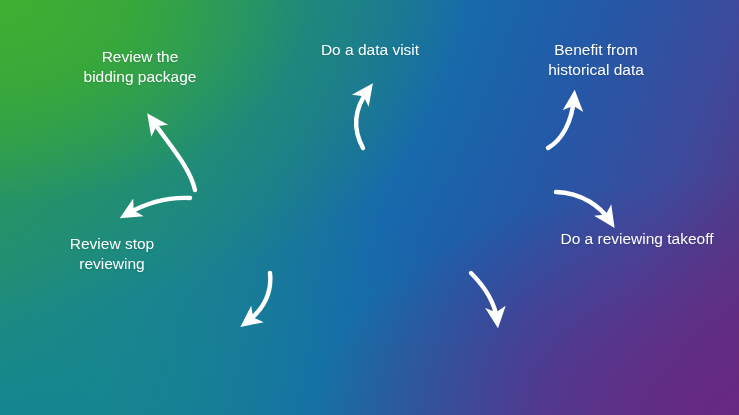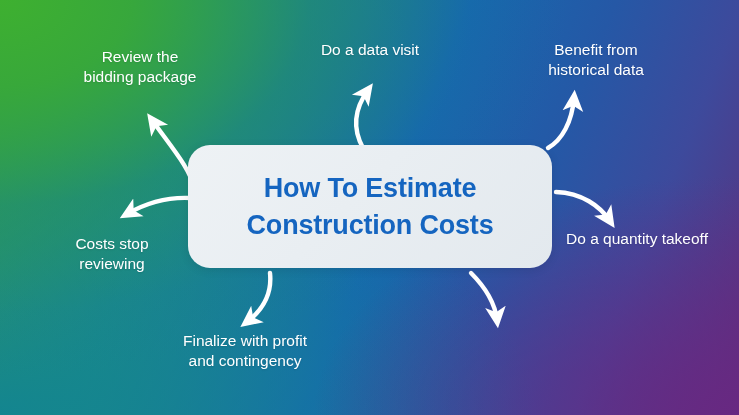--- a/index.html
+++ b/index.html
@@ -92,29 +92,23 @@
 
     <path d="M556,192 C582,193 600,206 610,221" fill="none" stroke="#ffffff" stroke-width="4.4" stroke-linecap="round" marker-end="url(#ah)"></path>
 
     <path d="M471,273 C486,288 495,303 497,320" fill="none" stroke="#ffffff" stroke-width="4.4" stroke-linecap="round" marker-end="url(#ah)"></path>
 
     <path d="M270,273 C272,292 264,309 247,322" fill="none" stroke="#ffffff" stroke-width="4.4" stroke-linecap="round" marker-end="url(#ah)"></path>
 
     <path d="M190,198 C168,197 146,203 127,214" fill="none" stroke="#ffffff" stroke-width="4.4" stroke-linecap="round" marker-end="url(#ah)"></path>
   </svg>
 
-  <div class="center-card">
-    <h1 class="center-title">How To Estimate
-Construction Costs</h1>
-  </div>
 
   <div class="label lbl-review">Review the
 bidding package</div>
   <div class="label lbl-site-visit">Do a data visit</div>
   <div class="label lbl-historical">Benefit from
 historical data</div>
-  <div class="label lbl-quantity">Do a quantity takeoff</div>
-  <div class="label lbl-finalize">Finalize with profit
-and contingency</div>
-  <div class="label lbl-never-stop">Costs stop
+  <div class="label lbl-quantity">Do a reviewing takeoff</div>
+  <div class="label lbl-never-stop">Review stop
 reviewing</div>
 
 </div>
 
 </body></html>

